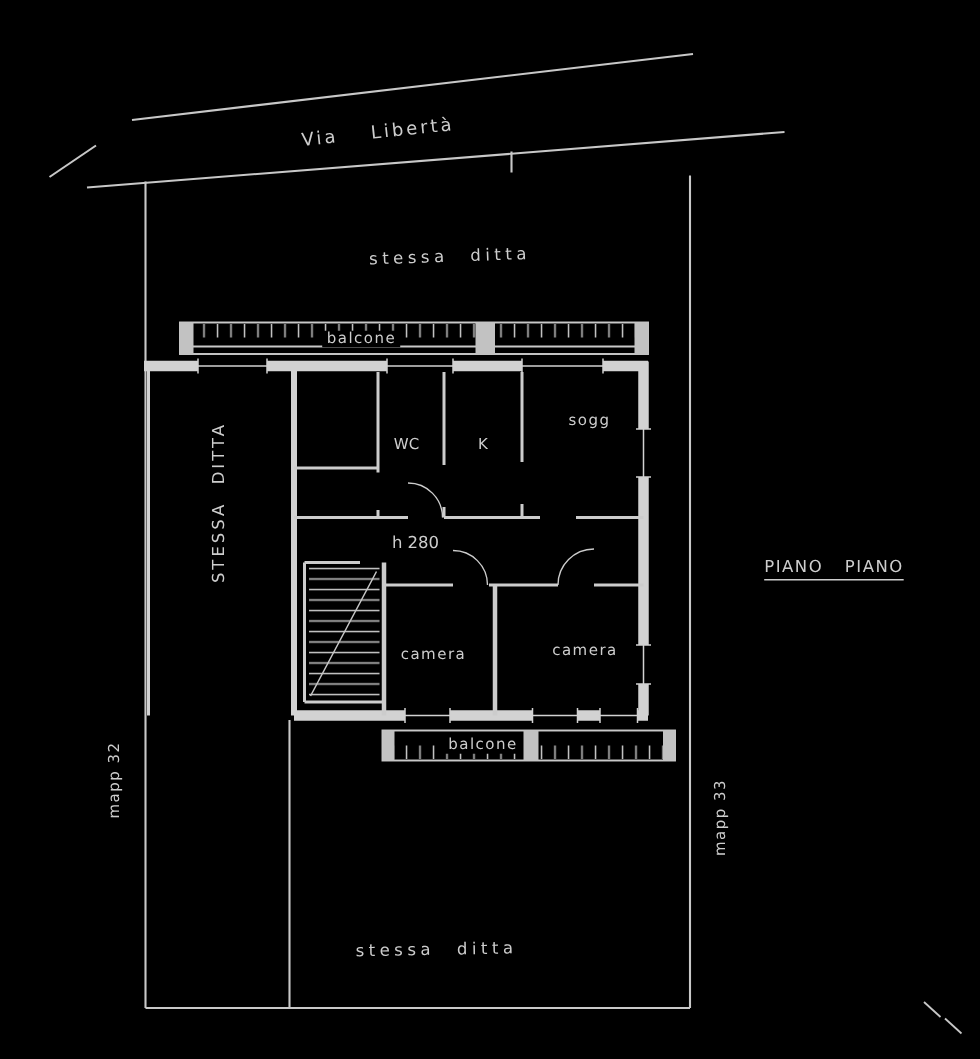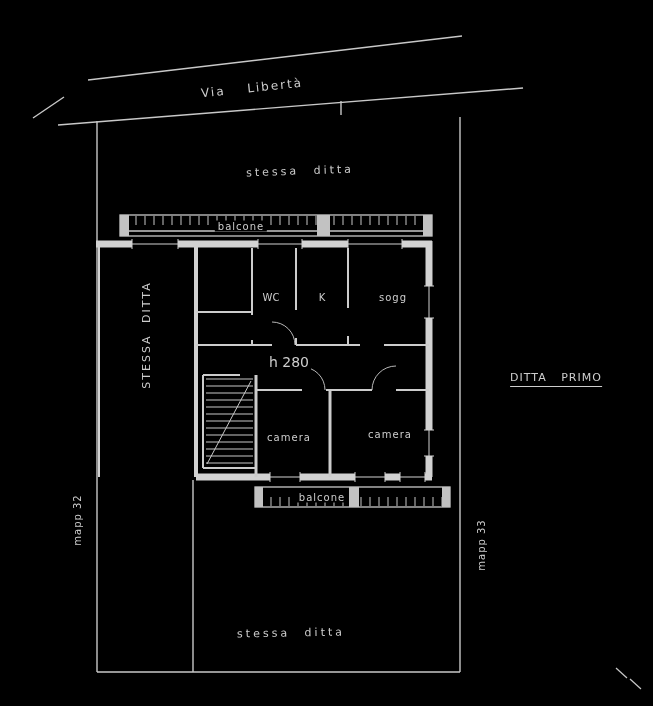--- a/index.html
+++ b/index.html
@@ -17,22 +17,22 @@
     white-space:nowrap;
     transform-origin:center;
     font-family:"DejaVu Sans", sans-serif;
   }
   .l-street{left:252px;top:88px;font-size:12px;letter-spacing:2px;word-spacing:16px;transform:translate(-50%,-50%) rotate(-6deg);}
   .l-parcel-top{left:300px;top:171px;font-size:11px;letter-spacing:3px;word-spacing:8px;transform:translate(-50%,-50%) rotate(-2deg);}
   .l-balcone-top{left:241px;top:226px;font-size:10px;letter-spacing:1px;background:#000;padding:0 3px;transform:translate(-50%,-50%);}
   .l-parcel-left{left:146px;top:335px;font-size:11px;letter-spacing:2px;word-spacing:6px;transform:translate(-50%,-50%) rotate(-90deg);}
   .l-wc{left:271px;top:297px;font-size:10px;transform:translate(-50%,-50%);text-align:right;}
   .l-k{left:322px;top:297px;font-size:10px;transform:translate(-50%,-50%);}
-  .l-sogg{left:393px;top:297px;font-size:10px;letter-spacing:1px;transform:translate(-50%,-50%);}
-  .l-h280{left:277px;top:362px;font-size:14px;background:#000;padding:0 2px;transform:translate(-50%,-50%);margin-left:12px;}
+  .l-sogg{left:393px;top:281px;font-size:10px;letter-spacing:1px;transform:translate(-50%,-50%);}
+  .l-h280{left:277px;top:362px;font-size:11px;background:#000;padding:0 2px;transform:translate(-50%,-50%);}
   .l-camera1{left:289px;top:437px;font-size:10px;letter-spacing:1px;background:#000;padding:0 2px;transform:translate(-50%,-50%);}
   .l-camera2{left:390px;top:434px;font-size:10px;letter-spacing:1px;background:#000;padding:0 2px;transform:translate(-50%,-50%);}
   .l-balcone-bottom{left:322px;top:497px;font-size:10px;letter-spacing:1px;background:#000;padding:0 3px;transform:translate(-50%,-50%);}
   .l-mapp32{left:77px;top:520px;font-size:10px;letter-spacing:1px;transform:translate(-50%,-50%) rotate(-90deg);}
   .l-mapp33{left:481px;top:545px;font-size:10px;letter-spacing:1px;transform:translate(-50%,-50%) rotate(-90deg);}
   .l-piano{left:556px;top:379px;font-size:11px;letter-spacing:1px;word-spacing:10px;border-bottom:1px solid #cdcdcd;padding-bottom:2px;transform:translate(-50%,-50%);}
   .l-parcel-bottom{left:291px;top:633px;font-size:11px;letter-spacing:3px;word-spacing:8px;transform:translate(-50%,-50%) rotate(-1deg);}
 </style>
 </head>
 <body>
@@ -171,16 +171,16 @@
   <span class="lbl l-parcel-left">STESSA DITTA</span>
   <span class="lbl l-wc">WC</span>
   <span class="lbl l-k">K</span>
   <span class="lbl l-sogg">sogg</span>
   <span class="lbl l-h280">h 280</span>
   <span class="lbl l-camera1">camera</span>
   <span class="lbl l-camera2">camera</span>
   <span class="lbl l-balcone-bottom">balcone</span>
   <span class="lbl l-mapp32">mapp 32</span>
   <span class="lbl l-mapp33">mapp 33</span>
-  <span class="lbl l-piano">DITTA PRIMO</span>
+  <span class="lbl l-piano">PIANO PIANO</span>
   <span class="lbl l-parcel-bottom">stessa ditta</span>
 
 </div>
 
 </body></html>

